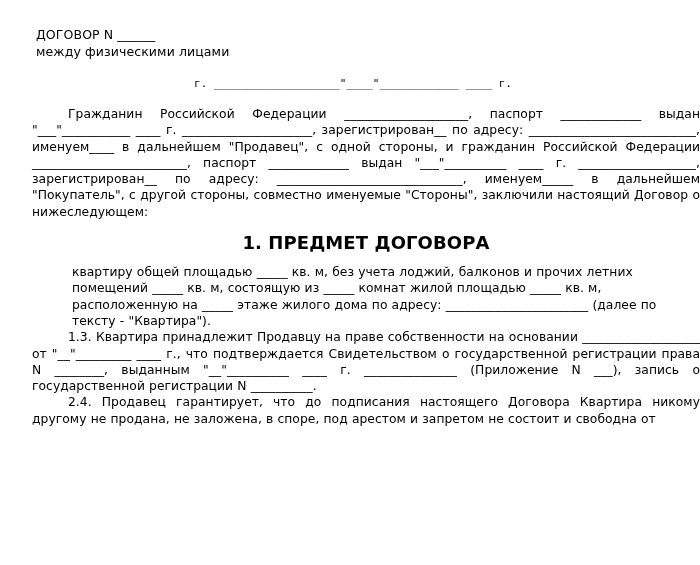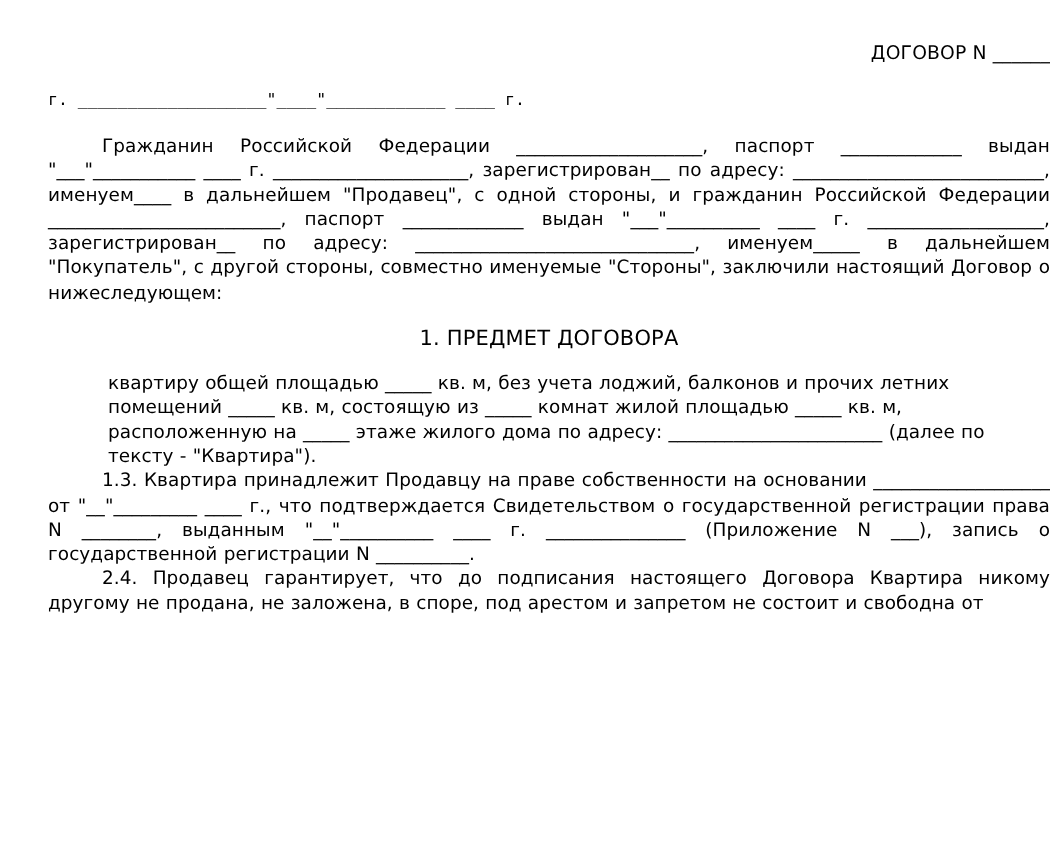--- a/index.html
+++ b/index.html
@@ -19,21 +19,21 @@
     position: relative;
     width: 700px;
     height: 565px;
     overflow: hidden;
     background: #ffffff;
   }
 
   
   .title-block {
     padding-top: 26px;
-    text-align: right;
+    text-align: left;
     margin-left: 36px;
   }
   .doc-title {
     font-size: 12.5px;
     line-height: 17px;
     letter-spacing: 0.1px;
     white-space: pre;
   }
   .doc-subtitle {
     font-size: 12.5px;
@@ -43,21 +43,21 @@
 
   
   .place-date {
     margin-top: 16px;
     padding-left: 32px;
     padding-right: 26px;
     font-family: "DejaVu Sans Mono", "Liberation Mono", monospace;
     font-size: 11px;
     line-height: 16px;
     display: flex;
-    justify-content: flex-start;
+    justify-content: center;
     align-items: baseline;
     white-space: pre;
   }
 
   
   .body-wrap {
     margin-top: 14px;
     padding-left: 32px;
   }
   p.para {
@@ -76,33 +76,34 @@
   p.para.left {
     text-align: left;
     margin-left: 40px;
   }
 
   .section-head {
     margin: 0;
     padding-top: 15px;
     padding-bottom: 13px;
     text-align: center;
-    font-size: 14px;
+    font-size: 18px;
     line-height: 16px;
-    font-weight: normal;
+    font-weight: bold;
     letter-spacing: 0.1px;
   }
 </style>
 </head>
 <body>
 
 <div class="page">
 
   <div class="title-block">
     <div class="doc-title">ДОГОВОР N ______</div>
+    <div class="doc-subtitle">между физическими лицами</div>
   </div>
 
   <div class="place-date">
     <span>г. ___________________</span>
     <span>"____"____________ ____ г.</span>
   </div>
 
   <div class="body-wrap">
 
     <p class="para indent">Гражданин Российской Федерации ____________________, паспорт _____________ выдан "___"___________ ____ г. _____________________, зарегистрирован__ по адресу: ___________________________, именуем____ в дальнейшем "Продавец", с одной стороны, и гражданин Российской Федерации _________________________, паспорт _____________ выдан "___"__________ ____ г. ___________________, зарегистрирован__ по адресу: ______________________________, именуем_____ в дальнейшем "Покупатель", с другой стороны, совместно именуемые "Стороны", заключили настоящий Договор о нижеследующем:</p>

